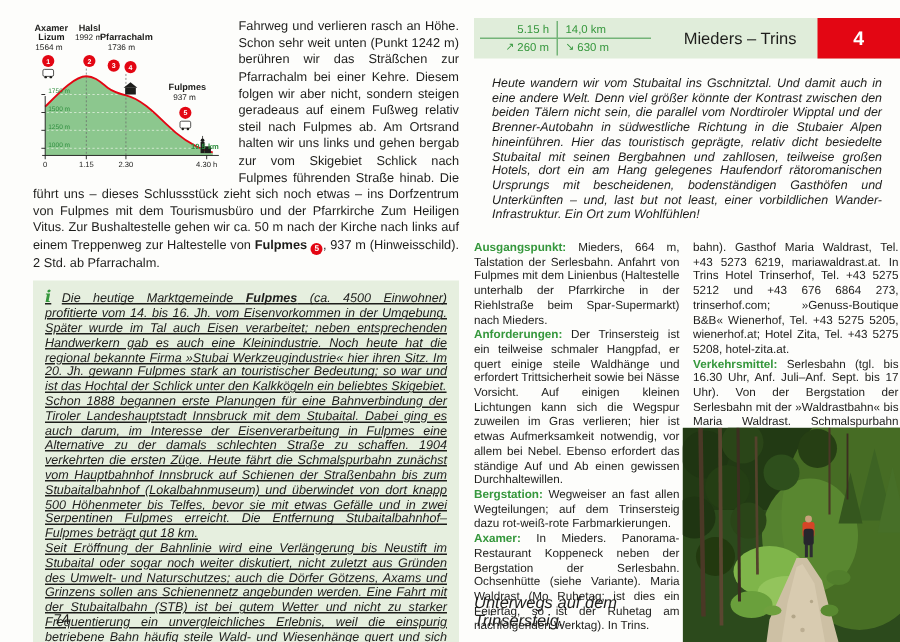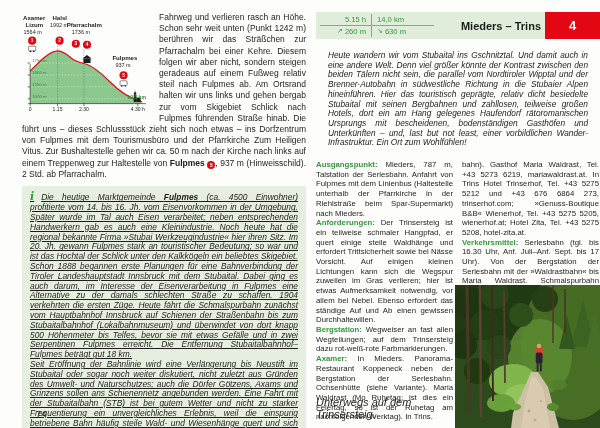--- a/index.html
+++ b/index.html
@@ -31,21 +31,21 @@
   .stats{
     width:118px;display:grid;grid-template-columns:52px 62px;grid-auto-rows:1fr;
     padding:2px 0 2px 4px;color:#35973c;font-weight:normal;font-size:7.6px;
   }
   .stats .cell{display:flex;align-items:center;}
   .stats .c1{justify-content:flex-end;padding-right:5px;border-right:1px solid #74b478;}
   .stats .c2{padding-left:5px;}
   .stats .r1{border-bottom:1px solid #74b478;}
   .stats .arrow{margin-right:2px;font-size:7px;}
   .route-title{flex:1;display:flex;align-items:center;justify-content:flex-end;
-    font-weight:bold;font-size:11px;padding-right:4px;}
+    font-weight:normal;font-size:11px;padding-right:14px;}
   .route-number{width:55px;background:#e30613;color:#fff;display:flex;align-items:center;
     justify-content:center;font-weight:bold;font-size:13px;}
   .route-heading{margin:9px 0 3px 0;font-size:9.8px;font-weight:bold;}
   .route-intro{font-size:8.3px;line-height:9.7px;font-style:italic;text-align:justify;margin:12px;hyphens:auto;}
   .details{margin-top:7px;display:flex;gap:9px;}
   .dcol{width:137px;}
   .dcol p{font-size:7.8px;line-height:9.7px;text-align:justify;margin:0;hyphens:auto;}
   .lbl{color:#35973c;font-weight:bold;}
   .photo{position:absolute;left:139px;top:273px;width:145px;height:143px;overflow:hidden;}
   .caption{position:absolute;left:0;top:384px;width:133px;text-align:left;
@@ -186,21 +186,21 @@
           </div>
       </div>
       <div class="route-title">Mieders – Trins</div>
       <div class="route-number">4</div>
     </div>
 
     <p class="route-intro">Heute wandern wir vom Stubaital ins Gschnitztal. Und damit auch in eine andere Welt. Denn viel größer könnte der Kontrast zwischen den beiden Tälern nicht sein, die parallel vom Nordtiroler Wipptal und der Brenner-Autobahn in südwestliche Richtung in die Stubaier Alpen hineinführen. Hier das touristisch geprägte, relativ dicht besiedelte Stubaital mit seinen Bergbahnen und zahllosen, teilweise großen Hotels, dort ein am Hang gelegenes Haufendorf rätoromanischen Ursprungs mit bescheidenen, bodenständigen Gasthöfen und Unterkünften – und, last but not least, einer vorbildlichen Wander-Infrastruktur. Ein Ort zum Wohlfühlen!</p>
 
     <div class="details">
       <div class="dcol">
-        <p><span class="lbl">Ausgangspunkt:</span><span> Mieders, 787 m, Talstation der Serlesbahn. Anfahrt von Fulpmes mit dem Linienbus (Haltestelle unterhalb der Pfarrkirche in der Riehlstraße beim Spar-Supermarkt) nach Mieders.</span></p>
+        <p><span class="lbl">Ausgangspunkt:</span><span> Mieders, 664 m, Talstation der Serlesbahn. Anfahrt von Fulpmes mit dem Linienbus (Haltestelle unterhalb der Pfarrkirche in der Riehlstraße beim Spar-Supermarkt) nach Mieders.</span></p>
         <p><span class="lbl">Anforderungen:</span><span> Der Trinsersteig ist ein teilweise schmaler Hangpfad, er quert einige steile Waldhänge und erfordert Trittsicherheit sowie bei Nässe Vorsicht. Auf einigen kleinen Lichtungen kann sich die Wegspur zuweilen im Gras verlieren; hier ist etwas Aufmerksamkeit notwendig, vor allem bei Nebel. Ebenso erfordert das ständige Auf und Ab einen gewissen Durchhaltewillen.</span></p>
         <p><span class="lbl">Bergstation:</span><span> Wegweiser an fast allen Wegteilungen; auf dem Trinsersteig dazu rot-weiß-rote Farbmarkierungen.</span></p>
         <p><span class="lbl">Axamer:</span><span> In Mieders. Panorama-Restaurant Koppeneck neben der Bergstation der Serlesbahn. Ochsenhütte (siehe Variante). Maria Waldrast (Mo Ruhetag; ist dies ein Feiertag, so ist der Ruhetag am nachfolgenden Werktag). In Trins.</span></p>
 
       </div>
       <div class="dcol">
         <p><span class="lbl"></span><span>bahn). Gasthof Maria Waldrast, Tel. +43 5273 6219, mariawaldrast.at. In Trins Hotel Trinserhof, Tel. +43 5275 5212 und +43 676 6864 273, trinserhof.com; »Genuss-Boutique B&amp;B« Wienerhof, Tel. +43 5275 5205, wienerhof.at; Hotel Zita, Tel. +43 5275 5208, hotel-zita.at.</span></p>
         <p><span class="lbl">Verkehrsmittel:</span><span> Serlesbahn (tgl. bis 16.30 Uhr, Anf. Juli–Anf. Sept. bis 17 Uhr). Von der Bergstation der Serlesbahn mit der »Waldrastbahn« bis Maria Waldrast. Schmalspurbahn (Stubaitalbahn) Innsbruck–Fulpmes. Bus Fulpmes–Mieders–Innsbruck. Bus Trins–Steinach am</span></p>
       </div>
     </div>

